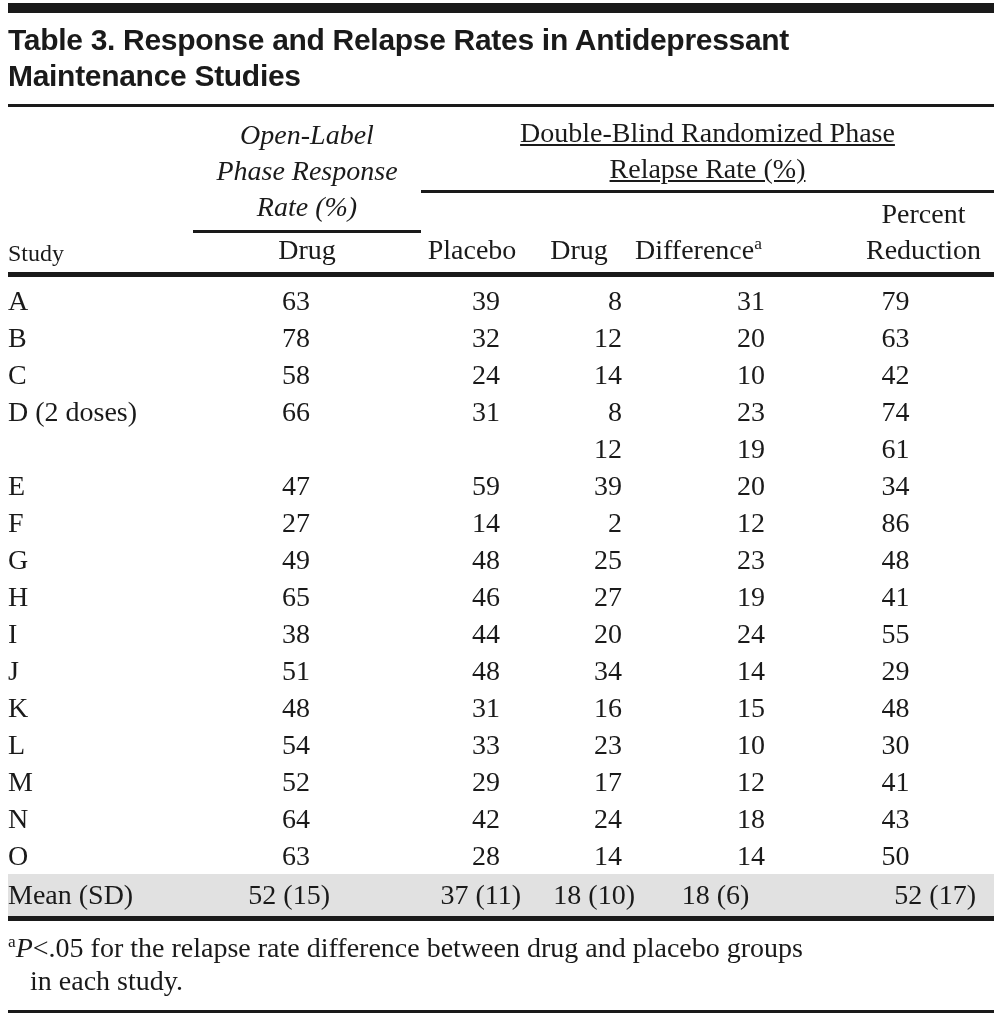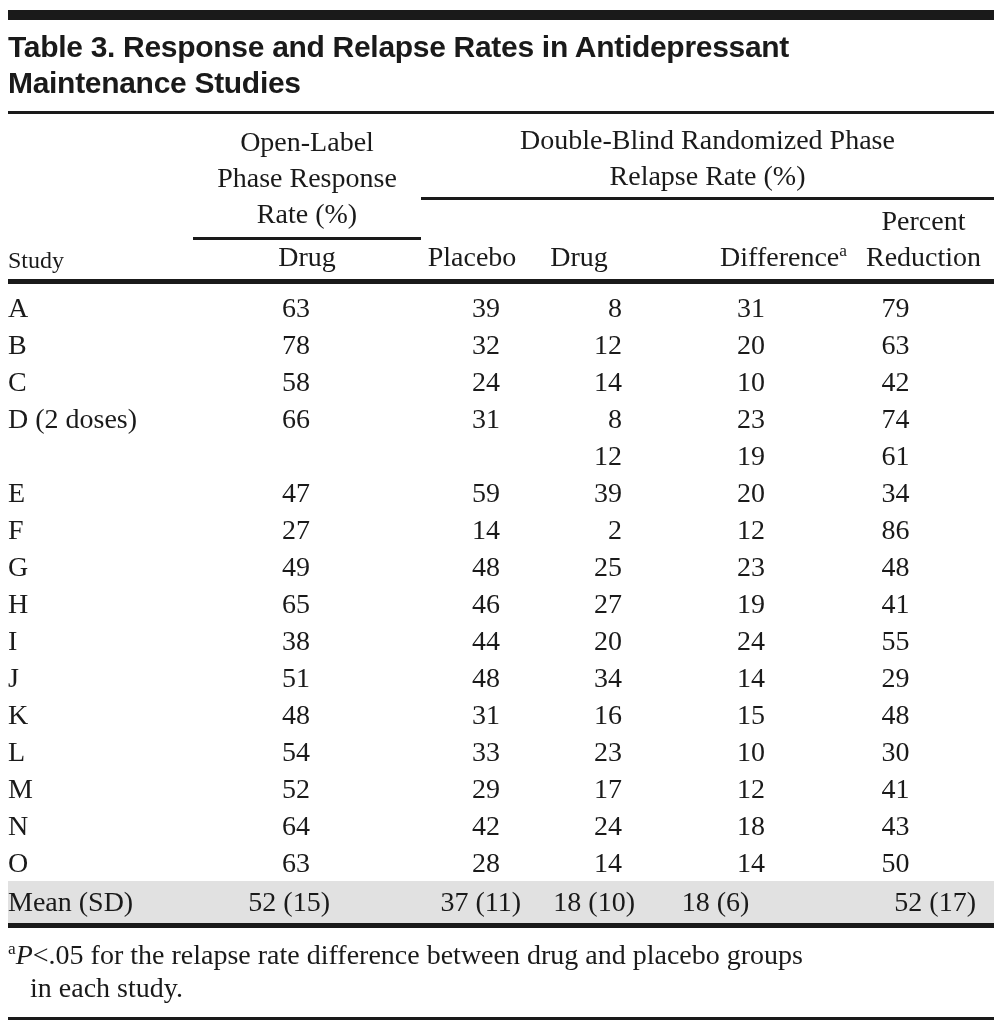--- a/index.html
+++ b/index.html
@@ -8,21 +8,21 @@
     --bg: #ffffff;
   }
   html, body { margin: 0; padding: 0; }
   body {
     width: 1002px; height: 1029px;
     background: var(--bg);
     color: var(--ink);
     font-family: "Liberation Serif", serif;
     overflow: hidden;
   }
-  .page { padding: 7px 8px; box-sizing: border-box; }
+  .page { padding: 0 8px; box-sizing: border-box; }
 
   .topbar { height: 10px; background: var(--ink); margin-top: 3px; }
 
   .title-block {
     font-family: "Liberation Sans", sans-serif;
     font-weight: bold;
     font-size: 30px;
     line-height: 36px;
     letter-spacing: -0.3px;
     padding: 9px 0 10px 0;
@@ -44,39 +44,41 @@
     text-align: left; vertical-align: bottom;
     padding-bottom: 5px;
     border-bottom: 5px solid var(--ink);
     font-size: 24px;
   }
   .ol-group {
     vertical-align: bottom;
     line-height: 36px;
     padding-bottom: 5px;
     border-bottom: 3px solid var(--ink);
+    font-style: italic;
   }
   .db-group {
     text-align: center; vertical-align: top;
     line-height: 36px;
     padding-top: 8px; padding-bottom: 3px;
     border-bottom: 3px solid var(--ink);
+    text-decoration: underline;
   }
   .percent-cell {
     text-align: center; vertical-align: bottom;
     line-height: 35px; padding-top: 3px;
   }
   tr.labels th {
     vertical-align: bottom;
     border-bottom: 5px solid var(--ink);
     padding-bottom: 5px;
     line-height: 34px;
   }
   .h-center { text-align: center; }
-  .h-right  { text-align: right; padding-right: 6px; }
+  .h-right  { text-align: left; padding-right: 6px; }
 
   tbody td { font-size: 28px; line-height: 37px; height: 37px; }
   tbody tr:first-child td { padding-top: 5px; }
   td.c-study { text-align: left; }
   td.c-num   { text-align: right; }
   tr.data .c2 { padding-right: 111px; }
   tr.data .c3 { padding-right: 23px; }
   tr.data .c4 { padding-right: 13px; }
   tr.data .c5 { padding-right: 88px; }
   tr.data .c6 { padding-right: 56px; text-align: center; }

